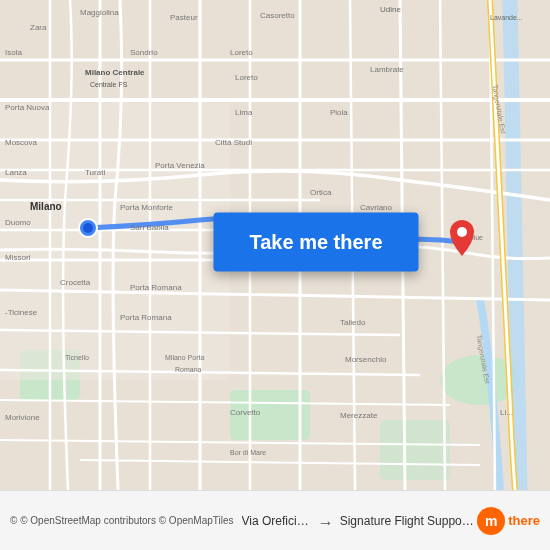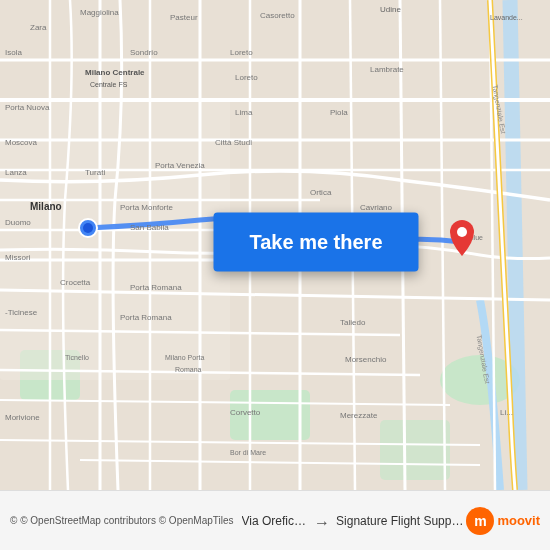--- a/index.html
+++ b/index.html
@@ -252,15 +252,15 @@
   </div>
   <div id="route-info">
     <span id="origin-label">Via Orefici P.za ...</span>
     <span id="arrow-icon">→</span>
     <span id="destination-label">Signature Flight Support LIN - Mi...</span>
   </div>
   <div id="moovit-logo">
     <div class="moovit-circle">
       <span>m</span>
     </div>
-    <span style="font-size:13px; font-weight:bold; color:#ff6400; margin-left:3px;">moovit</span>
+    <span style="font-size:13px; font-weight:bold; color:#ff6400; margin-left:3px;">there</span>
   </div>
 </div>
 
 </body></html>

